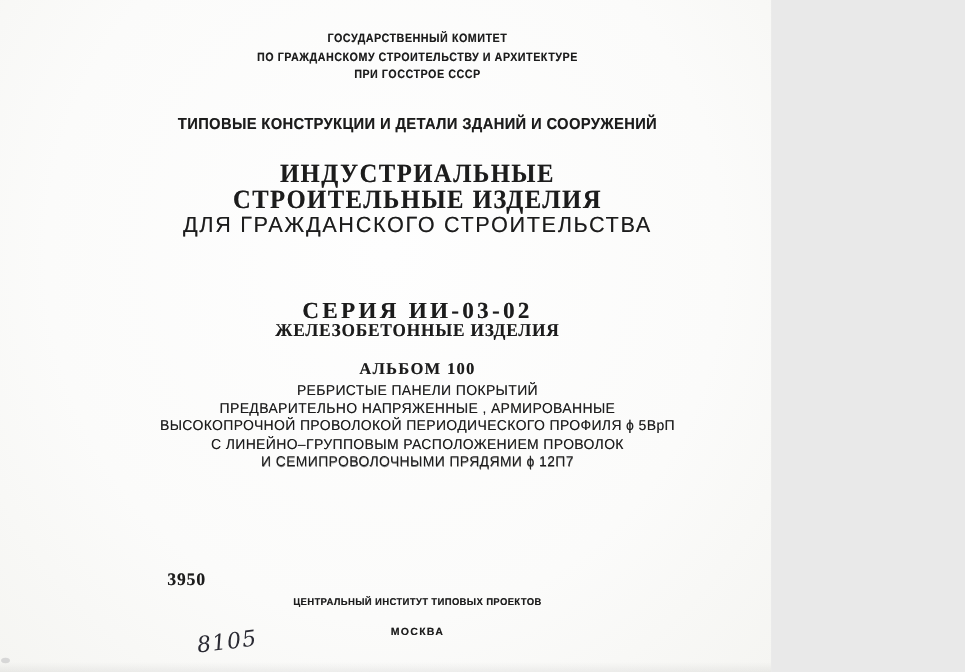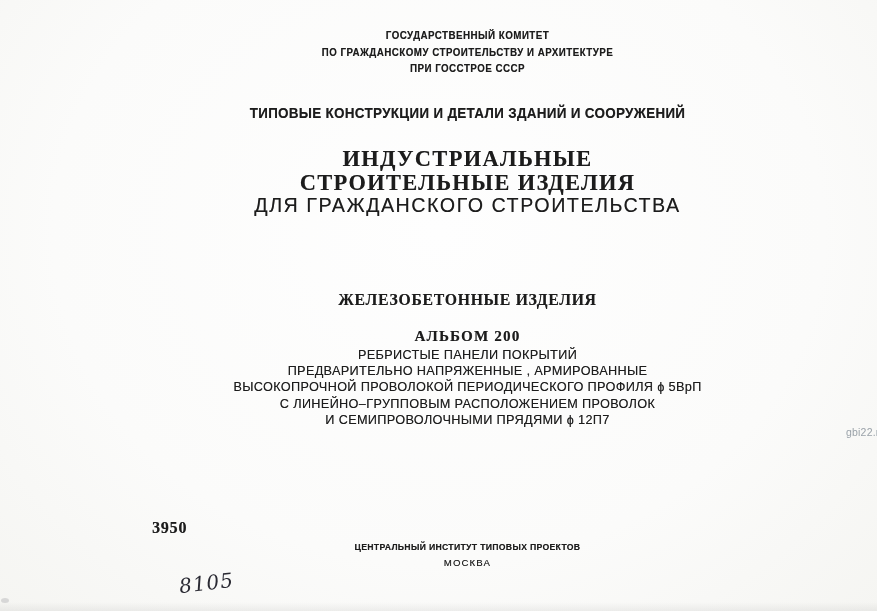--- a/index.html
+++ b/index.html
@@ -8,21 +8,21 @@
     --watermark-gray:#9aa2a9;
   }
   html,body{margin:0;padding:0;}
   body{
     width:877px;height:611px;
     font-family:"Liberation Sans",sans-serif;
     background:#e9e9e9;
   }
   .paper{
     position:relative;
-    width:877px;height:611px;
+    width:701px;height:611px;
     overflow:hidden;
     background:
       radial-gradient(ellipse at 50% 38%, #fefefe 0%, var(--paper) 62%, #f5f5f2 100%);
     color:var(--ink);
   }
   
   .c{
     position:absolute;left:58px;right:0;
     text-align:center;white-space:nowrap;
     color:var(--ink);
@@ -32,21 +32,21 @@
   .banner{font-weight:700;font-size:14.5px;letter-spacing:0.4px;transform:scaleX(0.92);}
   .title-big{font-family:"Liberation Serif",serif;font-weight:700;font-size:24px;letter-spacing:1.5px;transform:scaleX(0.93);}
   .title-sub{font-weight:400;font-size:20px;letter-spacing:1.6px;transform:scaleX(0.98);}
   .working{font-weight:700;font-size:13px;letter-spacing:1.8px;}
   .series-num{font-family:"Liberation Serif",serif;font-weight:700;font-size:21px;letter-spacing:3px;}
   .series-name{font-family:"Liberation Serif",serif;font-weight:700;font-size:16.5px;letter-spacing:0.8px;transform:scaleX(0.95);}
   .album-title{font-family:"Liberation Serif",serif;font-weight:700;font-size:15px;letter-spacing:1.2px;}
   .album-line{font-weight:400;font-size:13px;letter-spacing:0.4px;transform:scaleX(0.97);}
   .method{font-weight:400;font-size:13.5px;letter-spacing:1.2px;}
   .inst{font-weight:700;font-size:9px;letter-spacing:0.4px;transform:scaleX(0.95);}
-  .city{font-weight:400;font-size:9.5px;letter-spacing:1.2px;}
+  .city{font-weight:700;font-size:9.5px;letter-spacing:1.2px;margin-top:12px;}
   .order-number{
     position:absolute;left:152px;top:519px;
     font-family:"Liberation Serif",serif;font-weight:700;font-size:16px;
     letter-spacing:0.8px;color:var(--ink);
     text-shadow:0.2px 0.2px 0.3px rgba(25,25,25,0.55);
   }
   .handwritten{
     position:absolute;left:179px;top:571px;
     font-family:"DejaVu Serif",serif;font-style:italic;font-weight:500;
     font-size:20px;letter-spacing:1px;color:#2a2a33;
@@ -74,23 +74,24 @@
   <div class="c org" style="top:46px">ПО ГРАЖДАНСКОМУ СТРОИТЕЛЬСТВУ И АРХИТЕКТУРЕ</div>
   <div class="c org" style="top:62px">ПРИ ГОССТРОЕ СССР</div>
 
   <div class="c banner" style="top:105px">ТИПОВЫЕ КОНСТРУКЦИИ И ДЕТАЛИ ЗДАНИЙ И СООРУЖЕНИЙ</div>
 
   <div class="c title-big" style="top:145px">ИНДУСТРИАЛЬНЫЕ</div>
   <div class="c title-big" style="top:169px">СТРОИТЕЛЬНЫЕ ИЗДЕЛИЯ</div>
   <div class="c title-sub" style="top:194px">ДЛЯ ГРАЖДАНСКОГО СТРОИТЕЛЬСТВА</div>
 
 
+  <div class="c series-num" style="top:270px">СЕРИЯ ИИ-03-02</div>
   <div class="c series-name" style="top:290px">ЖЕЛЕЗОБЕТОННЫЕ ИЗДЕЛИЯ</div>
 
-  <div class="c album-title" style="top:328px">АЛЬБОМ 200</div>
+  <div class="c album-title" style="top:328px">АЛЬБОМ 100</div>
   <div class="c album-line" style="top:347px">РЕБРИСТЫЕ ПАНЕЛИ ПОКРЫТИЙ</div>
   <div class="c album-line" style="top:363px">ПРЕДВАРИТЕЛЬНО НАПРЯЖЕННЫЕ , АРМИРОВАННЫЕ</div>
   <div class="c album-line" style="top:379px">ВЫСОКОПРОЧНОЙ ПРОВОЛОКОЙ ПЕРИОДИЧЕСКОГО ПРОФИЛЯ ϕ 5ВрП</div>
   <div class="c album-line" style="top:395.5px">С ЛИНЕЙНО–ГРУППОВЫМ РАСПОЛОЖЕНИЕМ ПРОВОЛОК</div>
   <div class="c album-line" style="top:411.5px">И СЕМИПРОВОЛОЧНЫМИ ПРЯДЯМИ ϕ 12П7</div>
 
   <div class="order-number">3950</div>
 
   <div class="c inst" style="top:542px">ЦЕНТРАЛЬНЫЙ ИНСТИТУТ ТИПОВЫХ ПРОЕКТОВ</div>
   <div class="c city" style="top:557px">МОСКВА</div>

